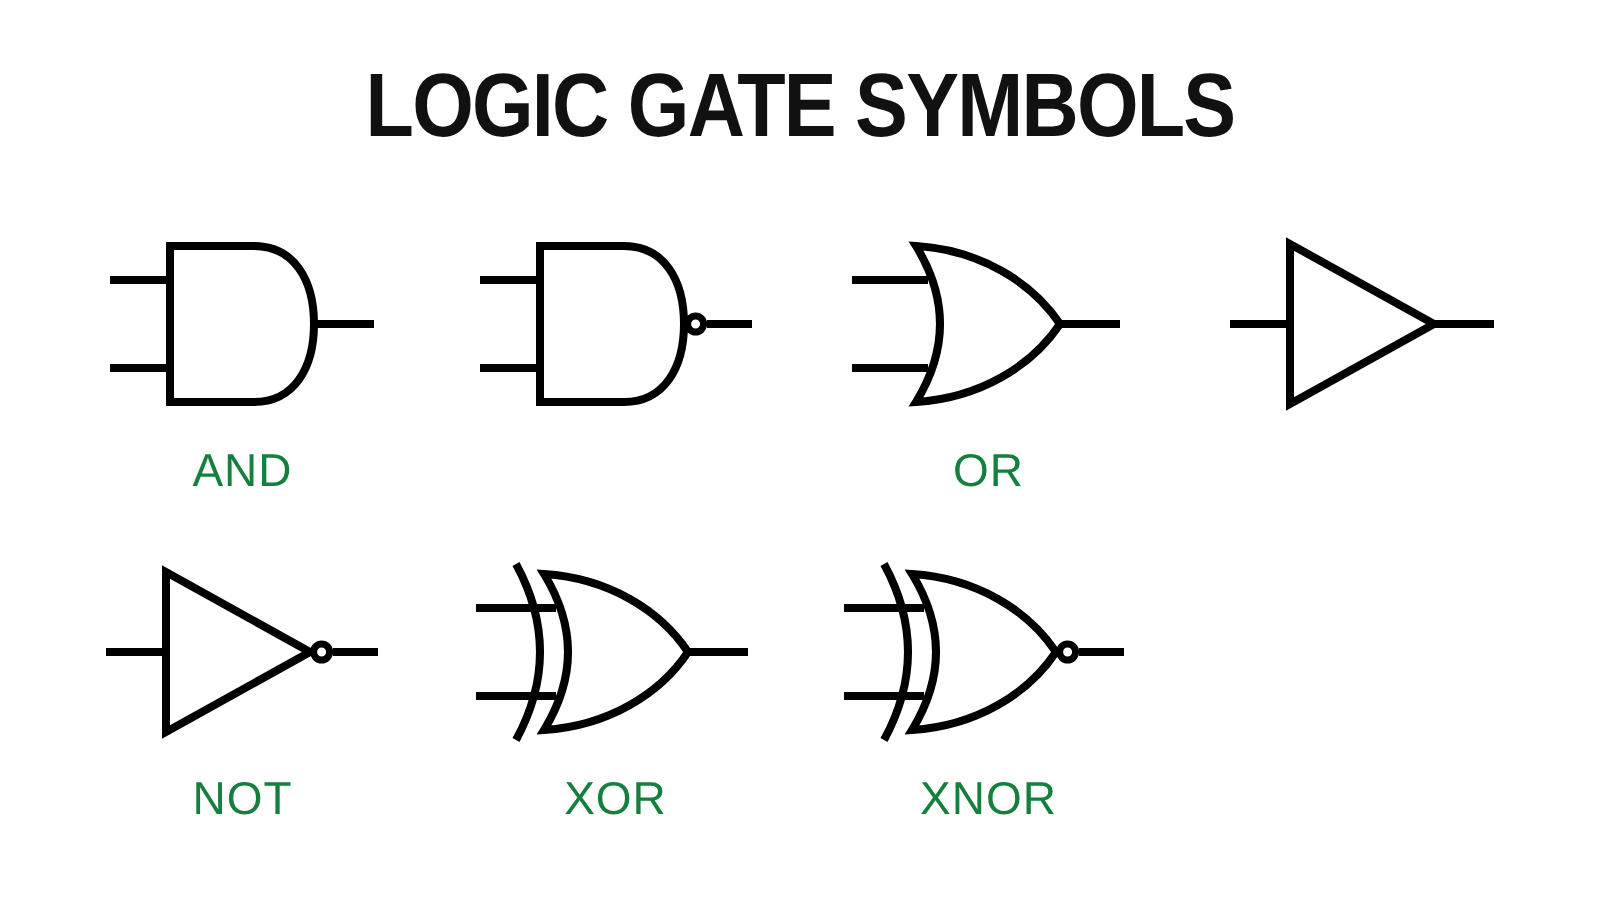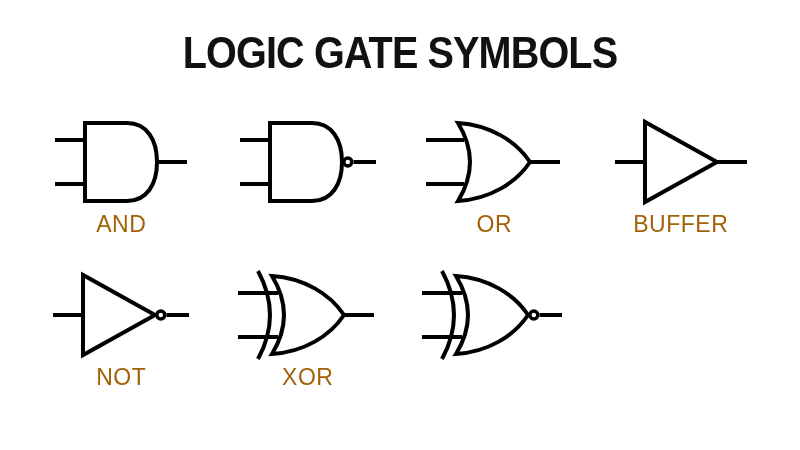--- a/index.html
+++ b/index.html
@@ -53,25 +53,26 @@
     stroke-width: 4;
     stroke-linecap: butt;
     stroke-linejoin: miter;
   }
   .gate-svg circle {
     fill: #ffffff;
     stroke: #000000;
     stroke-width: 3.5;
   }
   .gate-label {
+    margin-top: 11px;
     font-size: 23px;
     line-height: 24px;
     letter-spacing: 0.5px;
     font-weight: 500;
-    color: #a16207;
+    color: #15803d;
     text-align: center;
     white-space: nowrap;
   }
 </style>
 </head>
 <body>
 
 <div class="page">
 
   <div class="title">LOGIC GATE SYMBOLS</div>
@@ -105,21 +106,20 @@
       <div class="gate-label">OR</div>
     </div>
 
 
     <div class="cell">
       <svg class="gate-svg" viewBox="0 0 160 100" aria-hidden="true">
         <path d="M14 50 H44"></path>
         <path d="M44 10 L44 90 L116 50 Z"></path>
         <path d="M116 50 H146"></path>
       </svg>
-      <div class="gate-label">BUFFER</div>
     </div>
 
     <div class="cell">
       <svg class="gate-svg" viewBox="0 0 160 100" aria-hidden="true">
         <path d="M12 50 H42"></path>
         <path d="M42 10 L42 90 L114 50 Z"></path>
         <circle cx="119.8" cy="50" r="4"></circle>
         <path d="M125.5 50 H148"></path>
       </svg>
       <div class="gate-label">NOT</div>
@@ -136,16 +136,17 @@
     </div>
 
     <div class="cell">
       <svg class="gate-svg" viewBox="0 0 160 100" aria-hidden="true">
         <path d="M28 6 Q52 50 28 94"></path>
         <path d="M8 28 H48 M8 72 H48"></path>
         <path d="M42 11 Q66 50 42 89 C74 87 100 71 114 50 C100 29 74 13 42 11 Z"></path>
         <circle cx="119.8" cy="50" r="4"></circle>
         <path d="M125.5 50 H148"></path>
       </svg>
+      <div class="gate-label">XNOR</div>
     </div>
 
   </div>
 </div>
 
 </body></html>

